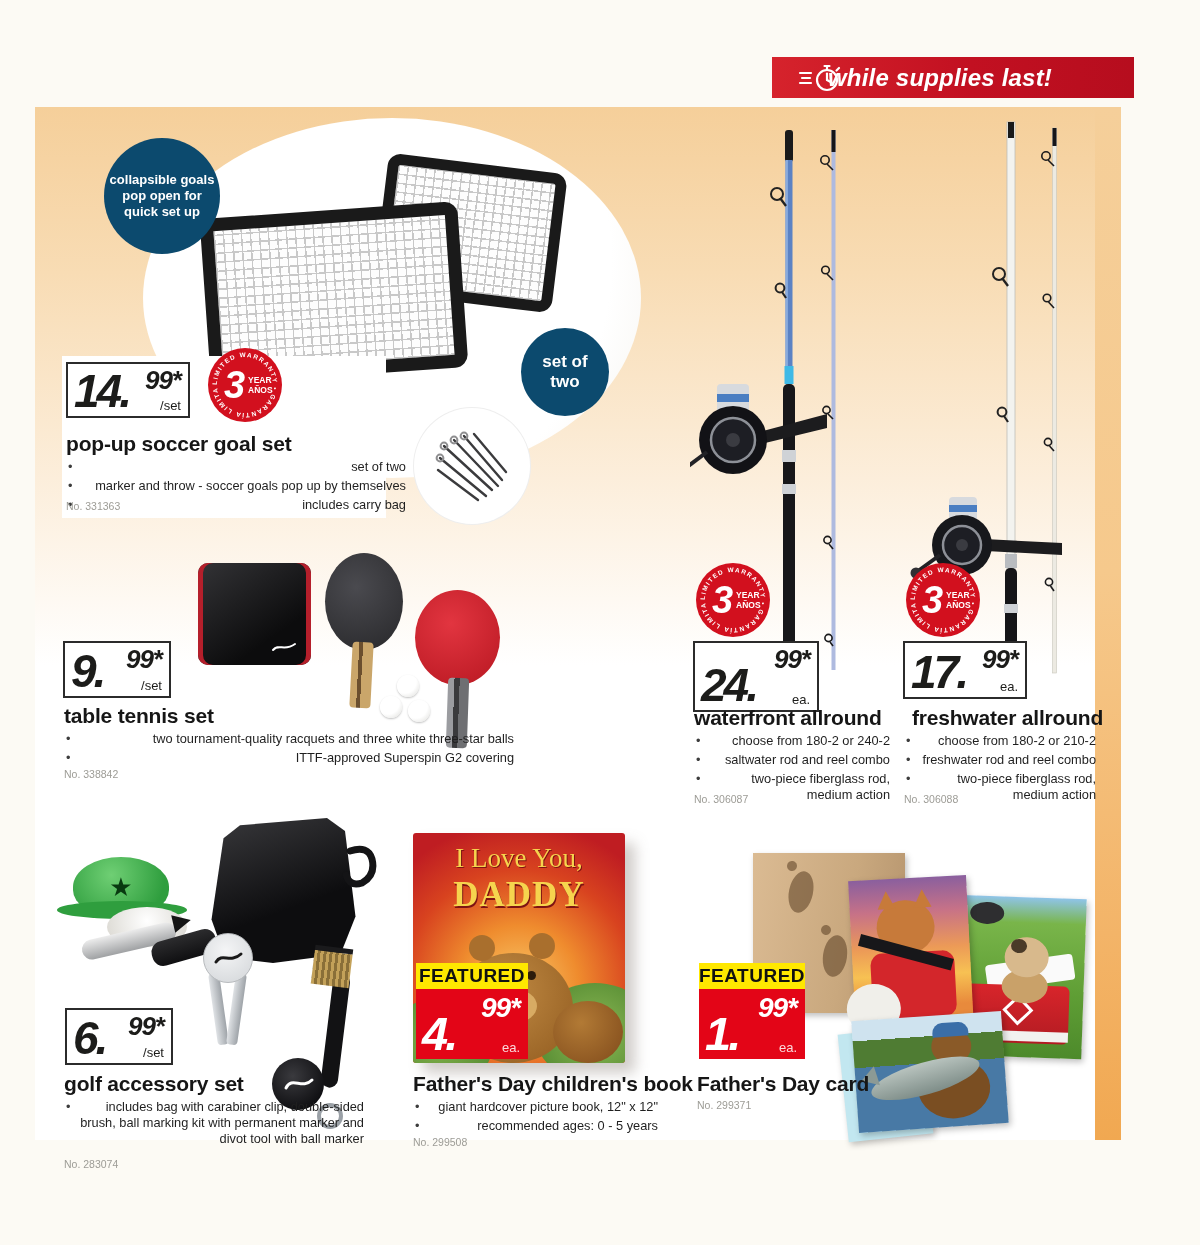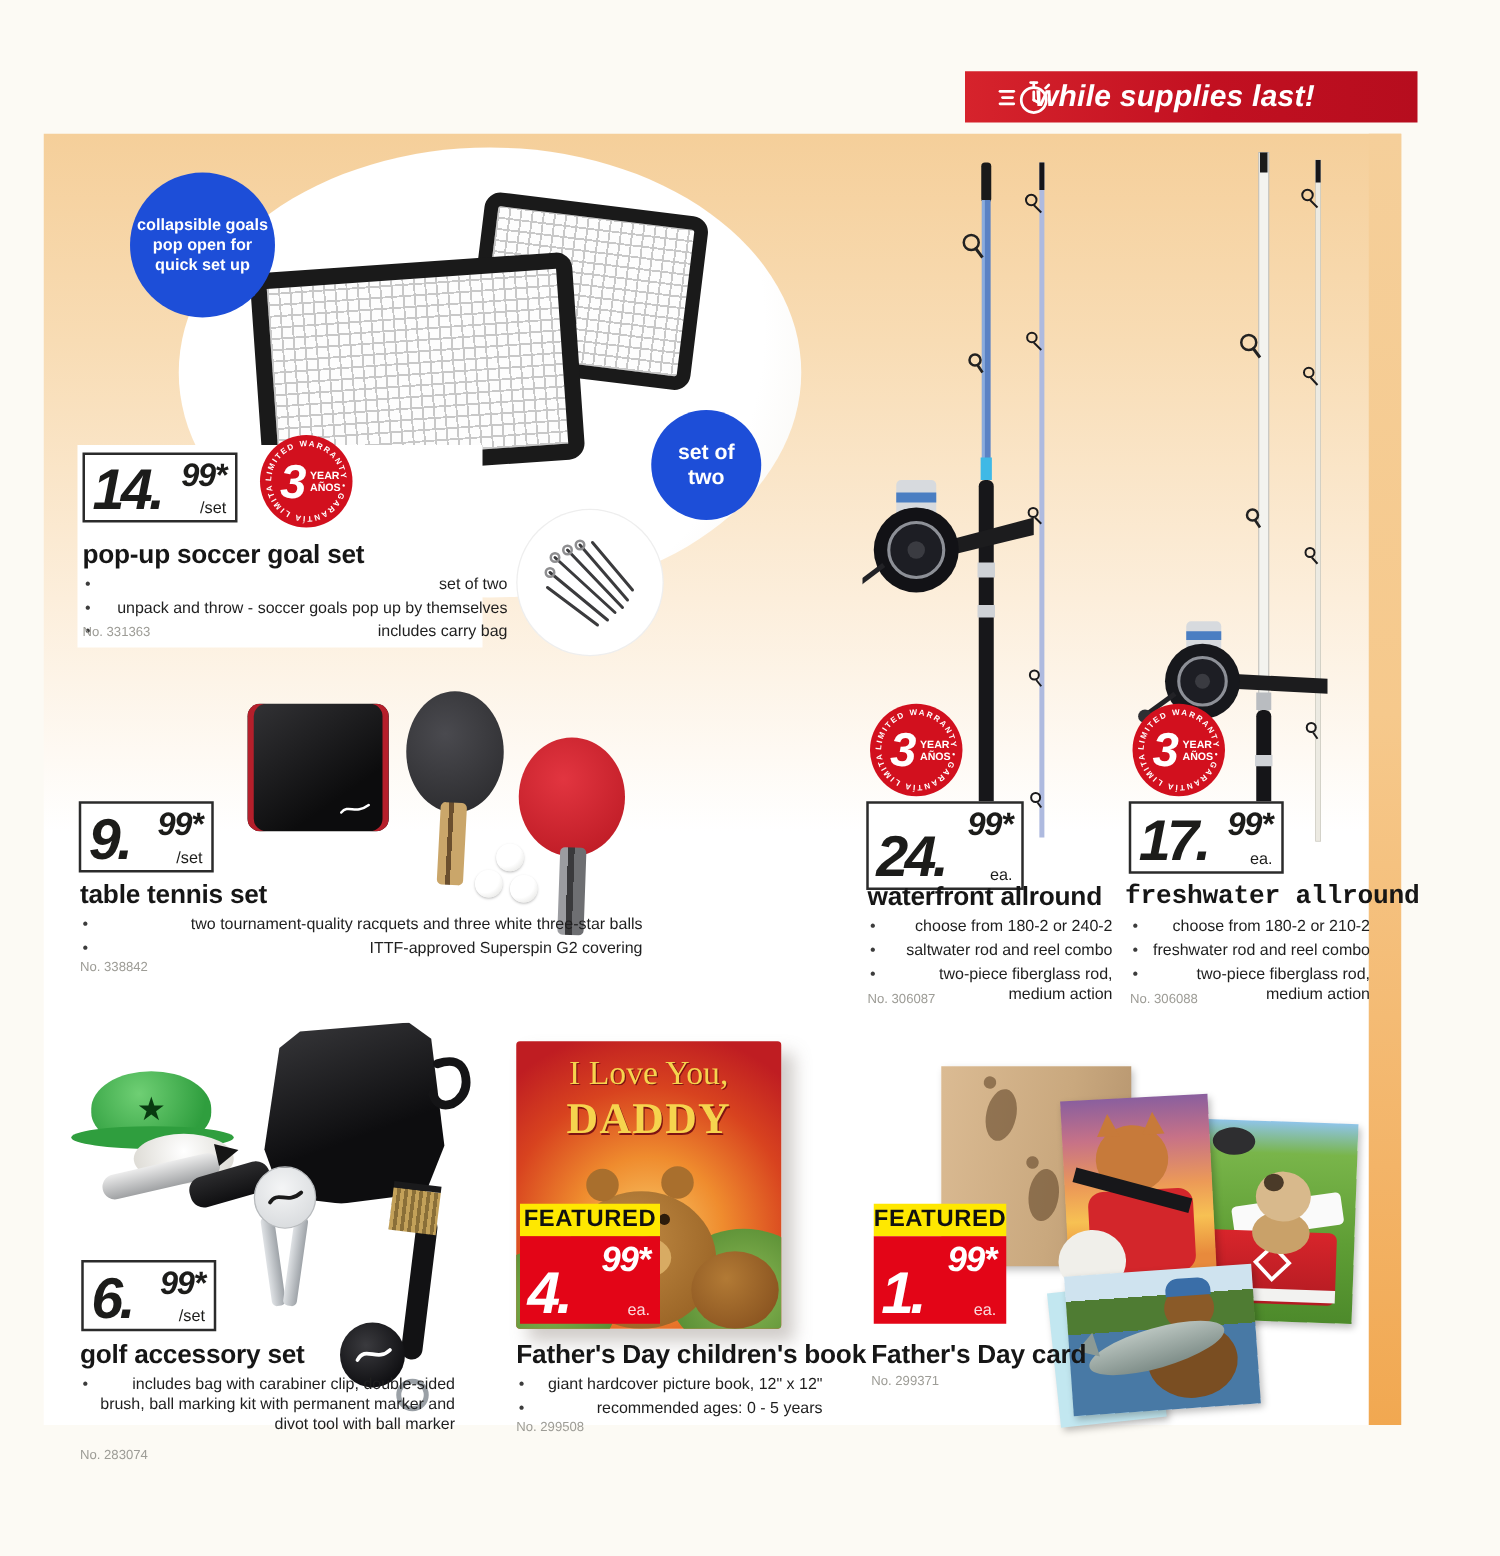--- a/index.html
+++ b/index.html
@@ -39,21 +39,21 @@
             font-size:28px;color:#fff;line-height:1;letter-spacing:-1px;}
   .rp-unit{position:absolute;right:8px;bottom:4px;font-size:13px;color:rgba(255,255,255,.85);}
   .featured{position:absolute;background:#ffe800;color:#111;font-weight:bold;font-size:19px;
             text-align:center;line-height:26px;letter-spacing:.5px;}
   .ptitle{position:absolute;font-size:21px;font-weight:bold;color:#161616;letter-spacing:-.2px;white-space:nowrap;}
   .bullets{position:absolute;margin:0;padding:0;list-style:none;font-size:12.8px;color:#1f1f1f;line-height:1.25;}
   .bullets li{position:relative;padding-left:15px;margin-bottom:3px;text-align:right;}
   .bullets li::before{content:"\2022";position:absolute;left:2px;color:#3c3c3c;}
   .sku{position:absolute;font-size:10.5px;color:#9d9c96;}
 
-  .circle-badge{position:absolute;border-radius:50%;background:#1d4ed8;color:#fff;font-weight:bold;
+  .circle-badge{position:absolute;border-radius:50%;background:#0c4a6e;color:#fff;font-weight:bold;
                 display:flex;flex-direction:column;align-items:center;justify-content:center;text-align:center;}
   .warranty{position:absolute;width:76px;height:76px;}
 
   
   .ellipse{position:absolute;border-radius:50%;background:radial-gradient(circle at 45% 40%,#ffffff 70%,#f4f2ec 100%);}
   .goal{position:absolute;border:11px solid #1a1a1a;border-radius:13px;
         background-color:#fdfdfd;
         background-image:repeating-linear-gradient(0deg,#c8c8c8 0 1.5px,transparent 1.5px 9px),
                          repeating-linear-gradient(90deg,#c8c8c8 0 1.5px,transparent 1.5px 9px);}
   .peg-circle{position:absolute;border-radius:50%;background:#fff;box-shadow:0 0 0 1px #eee;}
@@ -177,21 +177,21 @@
         </text>
         <text x="17" y="51" font-size="38" font-weight="bold" font-style="italic" fill="#fff">3</text>
         <text x="41" y="36" font-size="8.5" font-weight="bold" fill="#fff">YEAR</text>
         <text x="41" y="46" font-size="8.5" font-weight="bold" fill="#fff">AÑOS</text>
       </svg>
     </div>
 
     <div class="ptitle" style="left:26px;top:322px;">pop-up soccer goal set</div>
     <ul class="bullets" style="left:26px;top:349px;width:340px;">
       <li>set of two</li>
-      <li>unpack and throw - soccer goals pop up by themselves</li>
+      <li>marker and throw - soccer goals pop up by themselves</li>
       <li>includes carry bag</li>
     </ul>
     <div class="sku" style="left:26px;top:390px;">No. 331363</div>
   </div>
 
   <div class="tile" style="left:55px;top:545px;width:455px;height:245px;">
     <div class="tt-case" style="left:143px;top:18px;width:113px;height:102px;">
       <svg style="position:absolute;right:14px;bottom:12px;" width="26" height="12" viewBox="0 0 26 12">
         <path d="M2,9 C8,2 13,11 24,3" stroke="#fff" stroke-width="2" fill="none" stroke-linecap="round"></path>
       </svg>
@@ -330,21 +330,21 @@
         <text x="41" y="36" font-size="8.5" font-weight="bold" fill="#fff">YEAR</text>
         <text x="41" y="46" font-size="8.5" font-weight="bold" fill="#fff">AÑOS</text>
       </svg>
     </div>
 
     <div class="price-box" style="left:3px;top:526px;width:124px;height:58px;">
       <span class="p-int">17.</span>
       <span class="p-cents">99*</span>
       <span class="p-unit">ea.</span>
     </div>
-    <div class="ptitle" style="left:0;top:591px;font-family:Liberation Mono, monospace;">freshwater allround</div>
+    <div class="ptitle" style="left:12px;top:591px;">freshwater allround</div>
     <ul class="bullets" style="left:4px;top:618px;width:192px;">
       <li>choose from 180-2 or 210-2</li>
       <li>freshwater rod and reel combo</li>
       <li>two-piece fiberglass rod, medium action</li>
     </ul>
     <div class="sku" style="left:4px;top:678px;">No. 306088</div>
   </div>
 
   <div class="tile" style="left:55px;top:815px;width:365px;height:355px;">
     <div class="g-bag" style="left:155px;top:3px;width:150px;height:145px;"></div>

